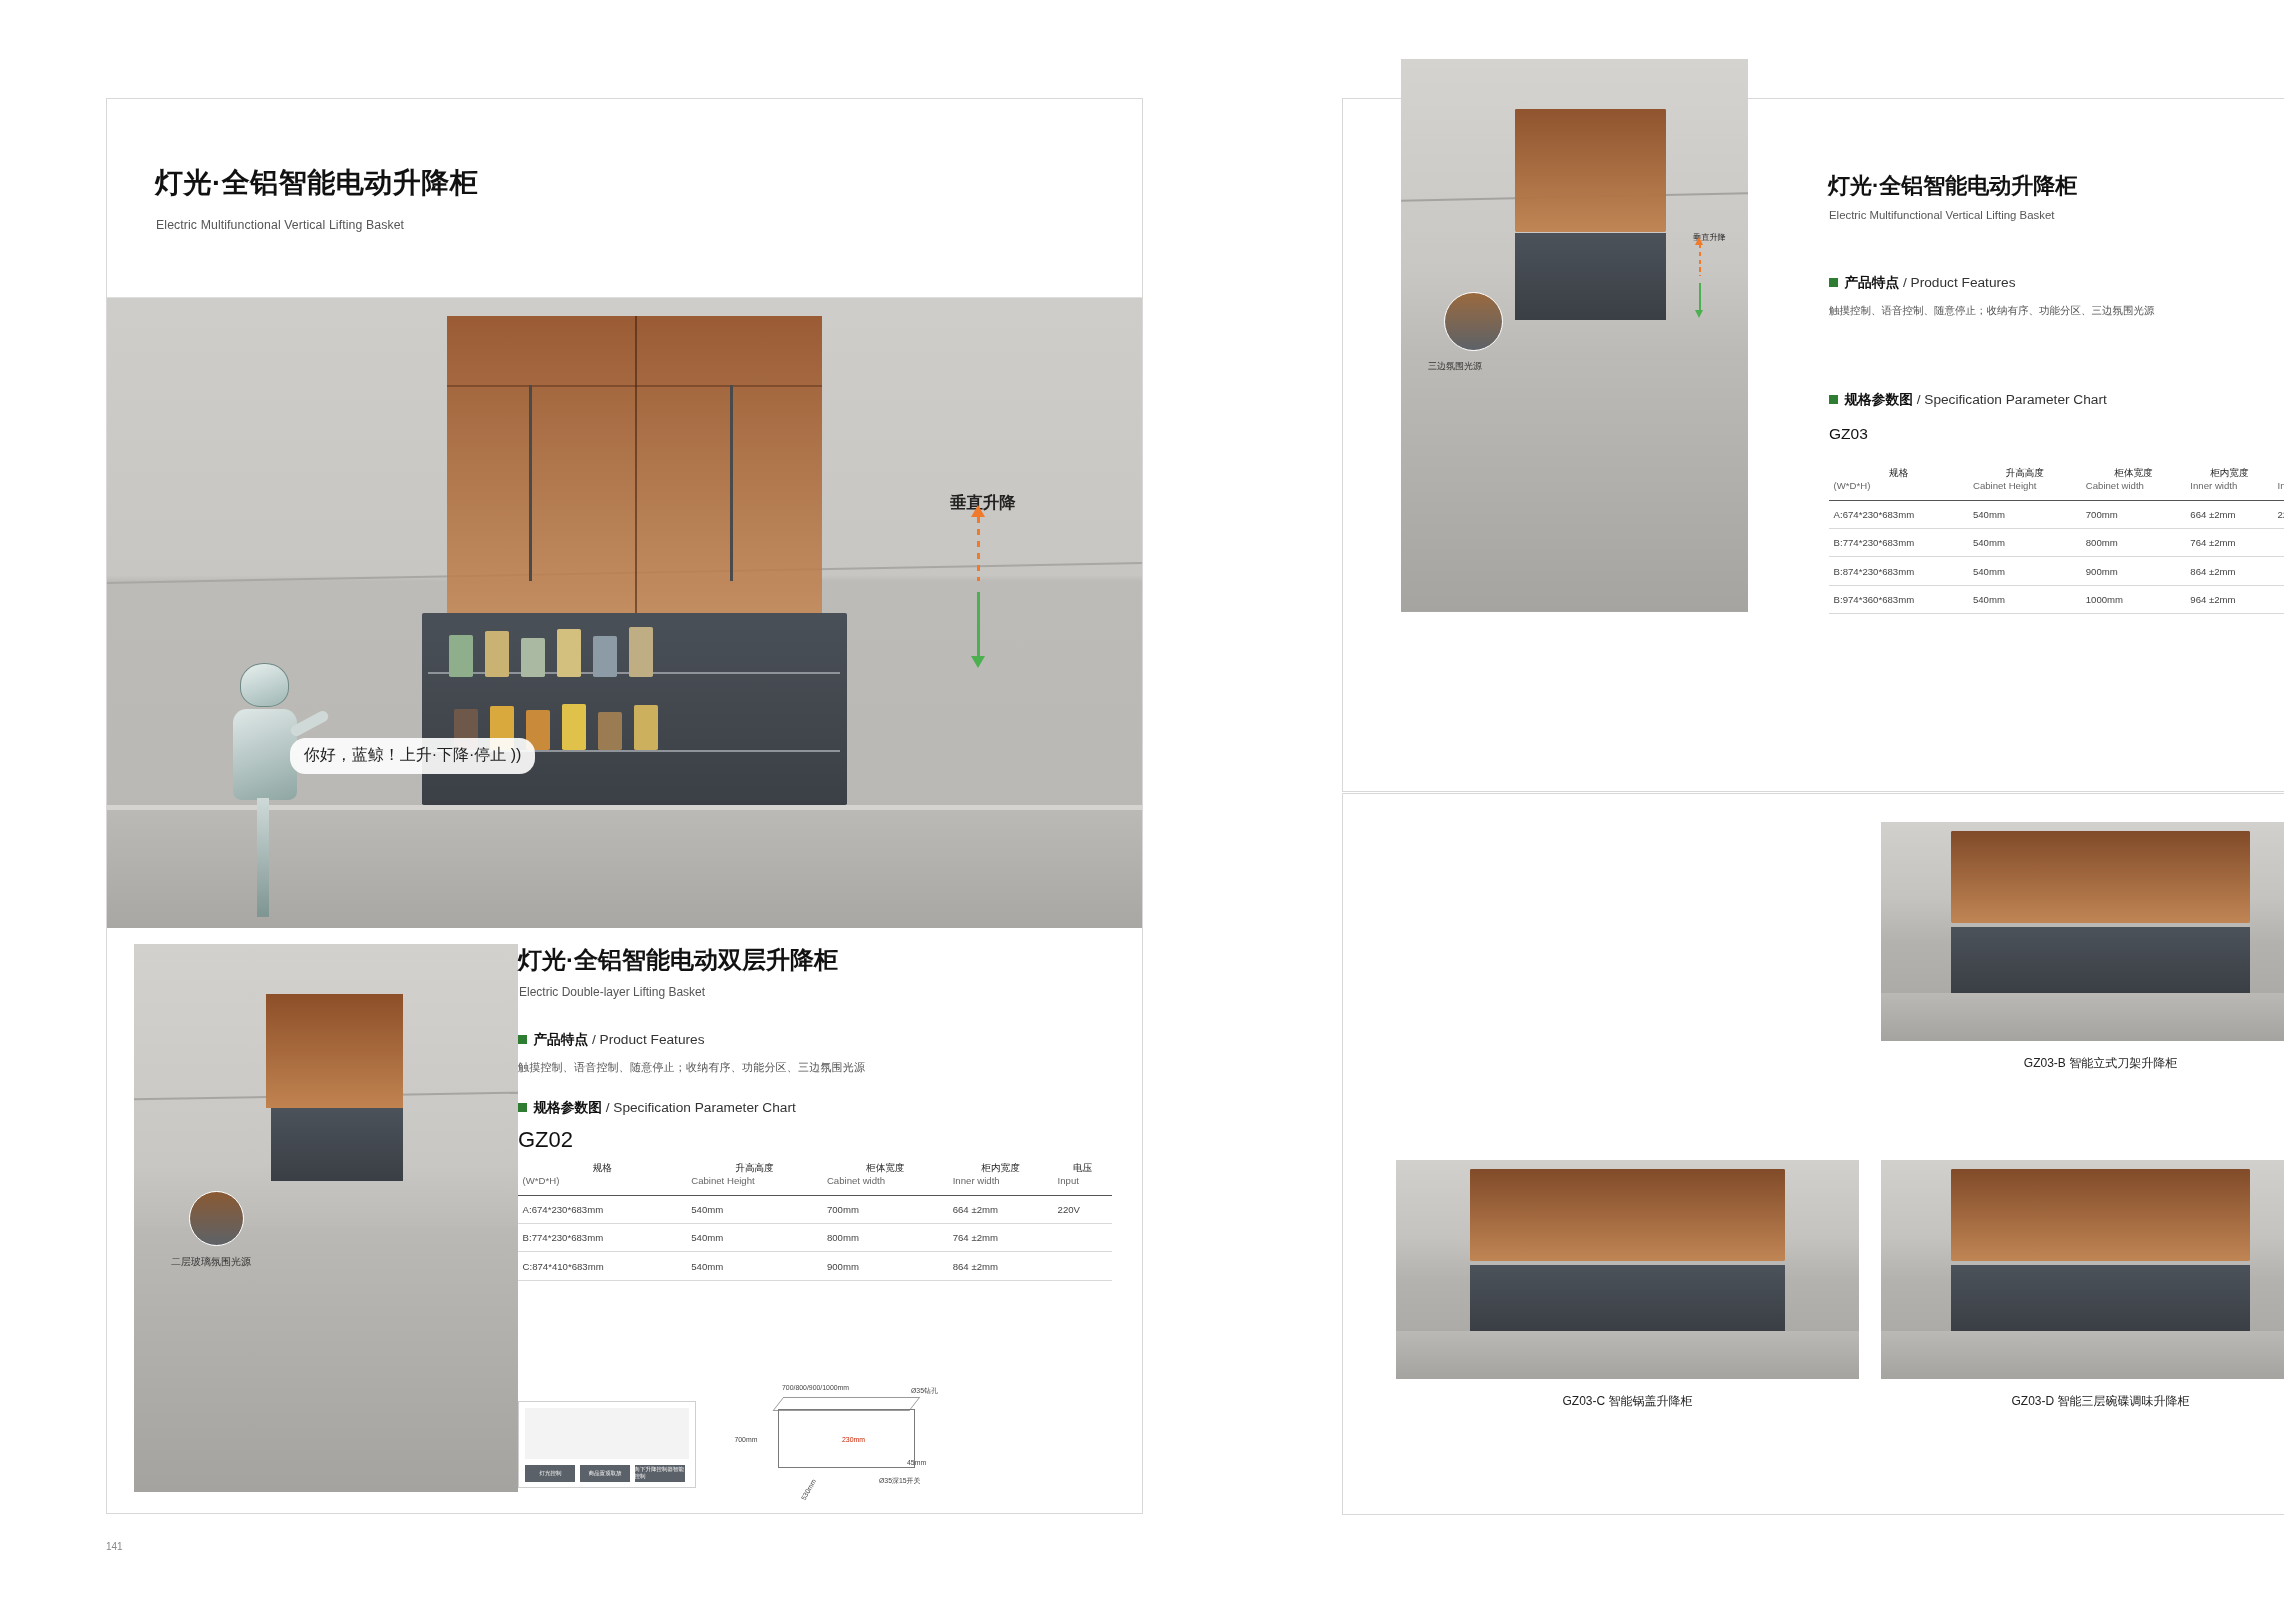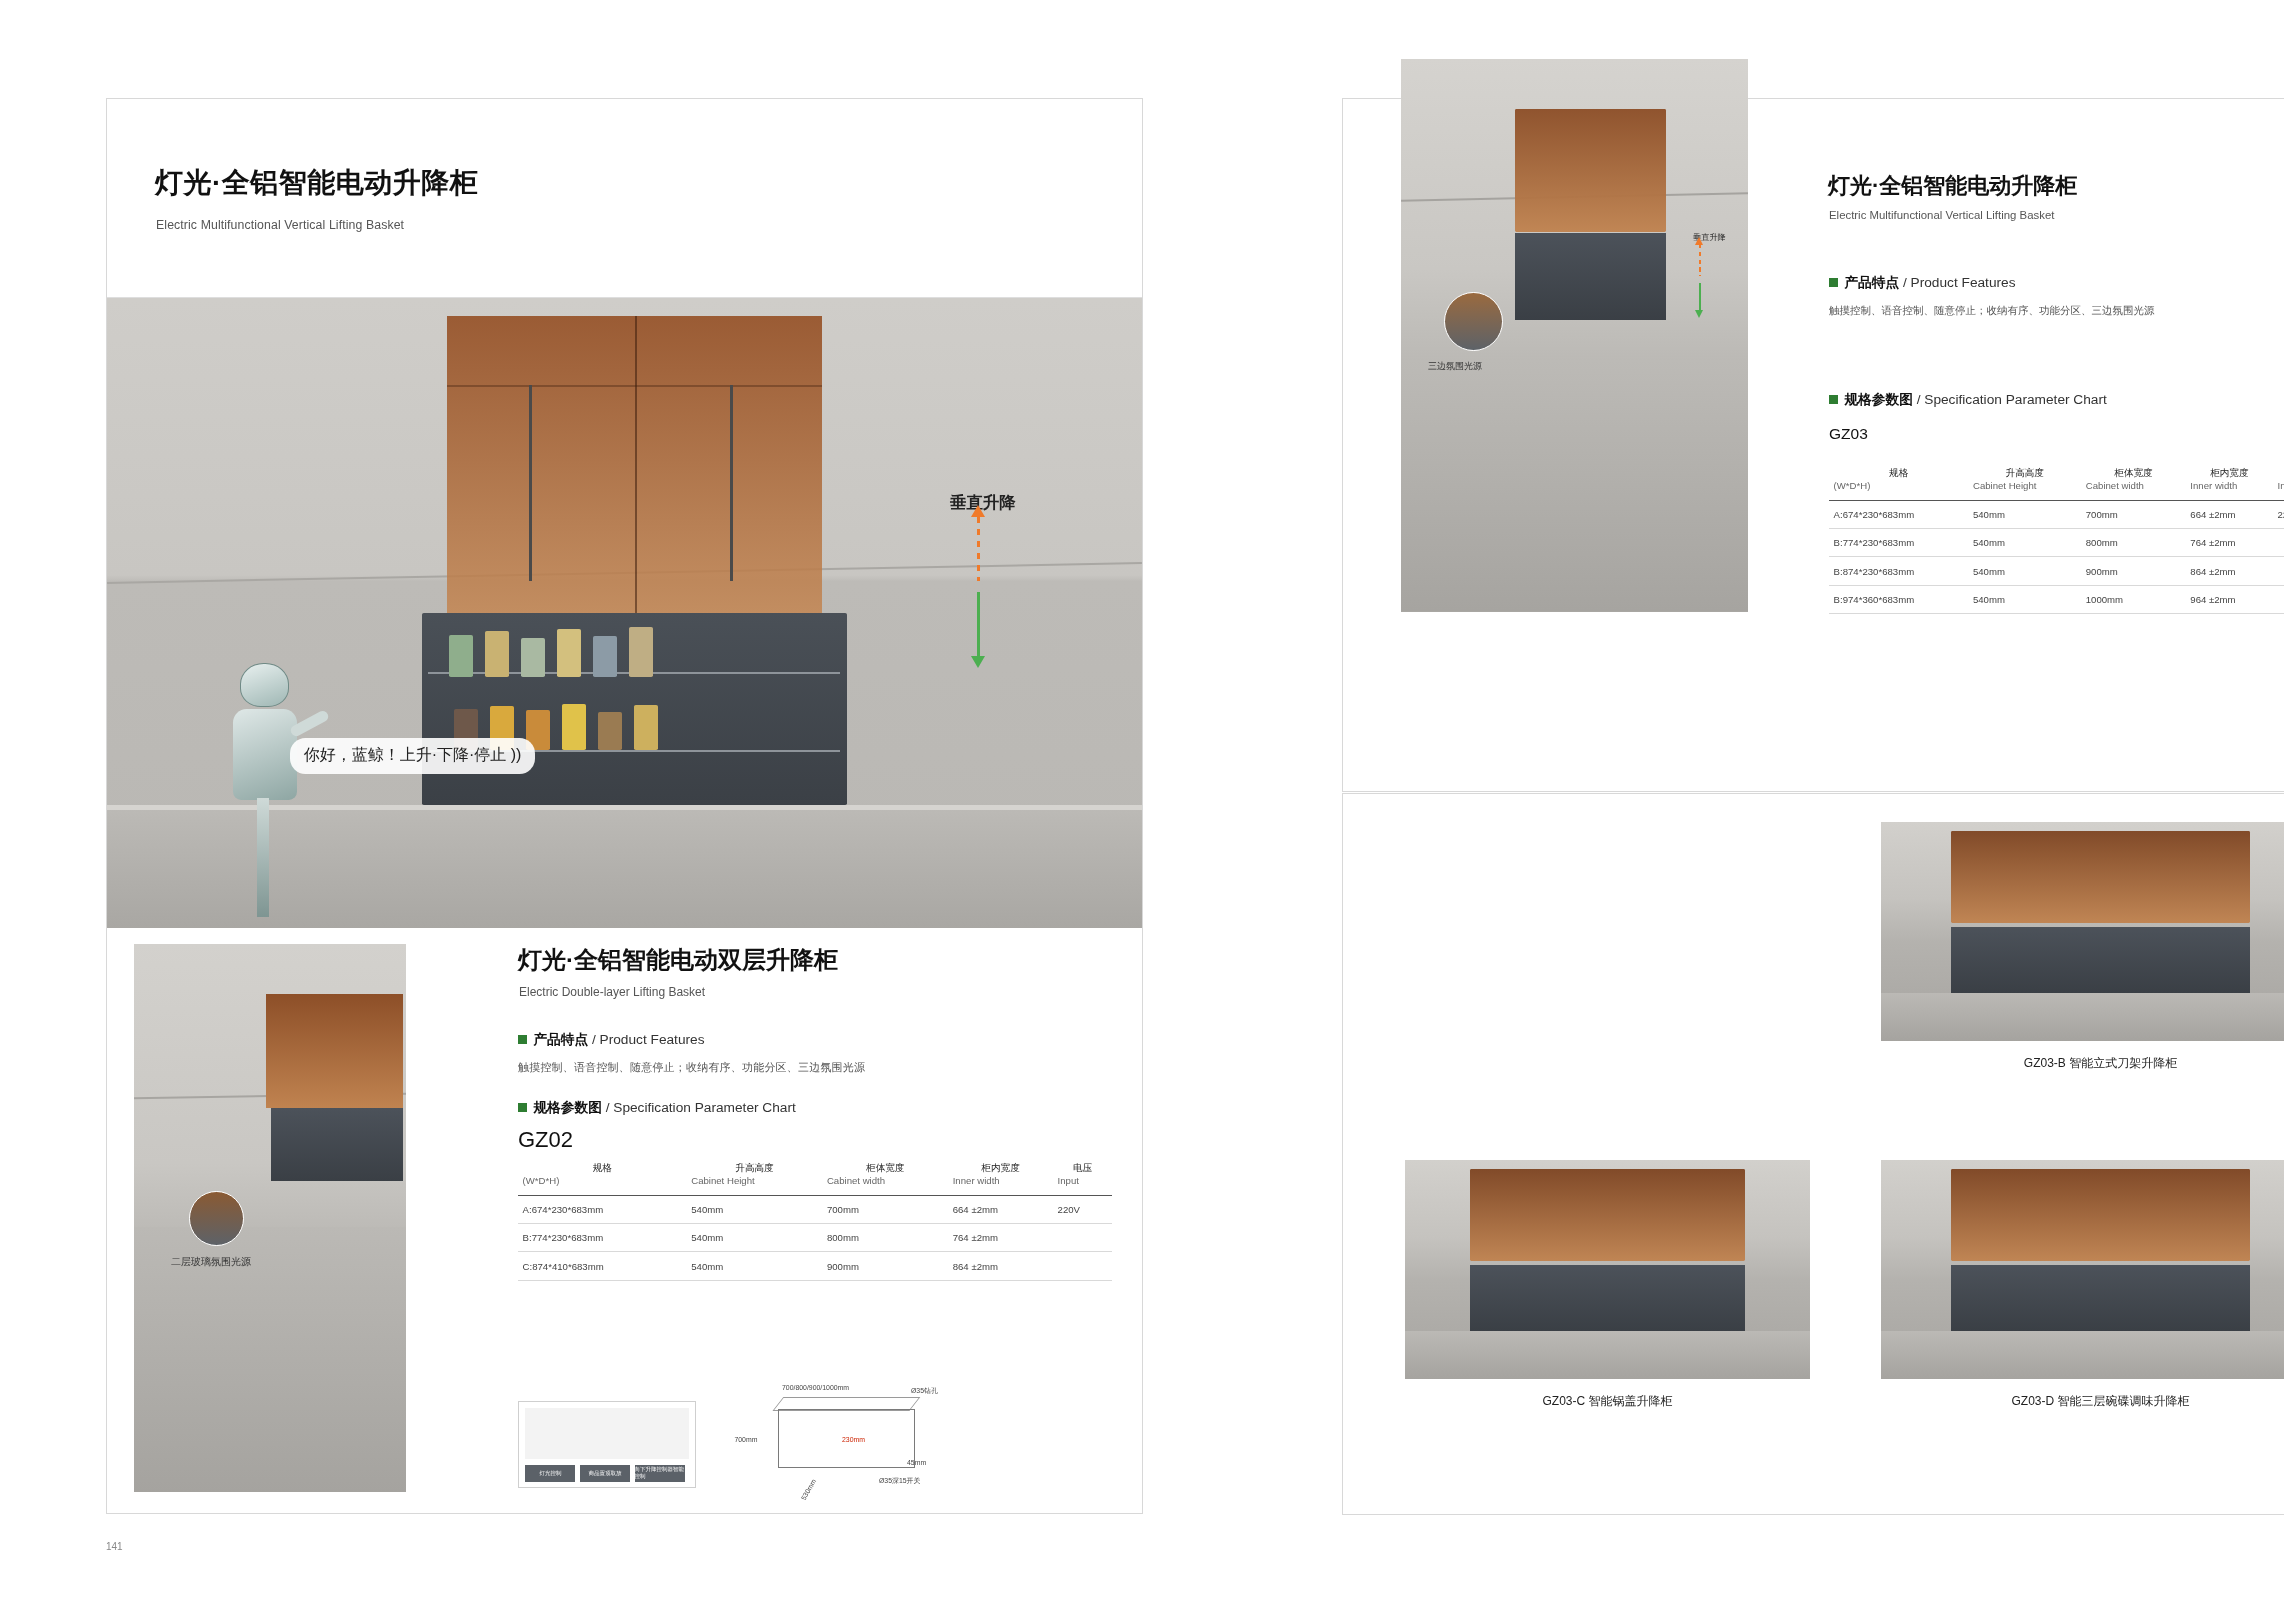--- a/index.html
+++ b/index.html
@@ -37,21 +37,21 @@
   .arrow-dn { position:absolute; left:0; top:75px; width:100%; height:64px; background:#4caf50; }
   .arrow-dn:after { content:""; position:absolute; left:-6px; top:64px; border-left:7.3px solid transparent; border-right:7.3px solid transparent; border-top:12.8px solid #4caf50; }
   .robot { position:absolute; left:105px; top:365px; width:105px; height:256px; }
   .robot-head { position:absolute; left:28px; top:0; width:49px; height:44px; background:linear-gradient(160deg,#e8f0ef,#9fb7b4); border-radius:48% 48% 42% 42%; border:1.4px solid #6f8a86; }
   .robot-body { position:absolute; left:21px; top:46px; width:64px; height:91px; background:linear-gradient(160deg,#dfe8e7,#8ea6a3); border-radius:13.7px 13.7px 8.2px 8.2px; }
   .robot-arm { position:absolute; left:77px; top:55px; width:41px; height:11px; background:#cfdad8; border-radius:5.5px; transform:rotate(-28deg); }
   .robot-stand { position:absolute; left:45px; top:135px; width:12px; height:119px; background:linear-gradient(180deg,#cfdad8,#7e9592); }
   .bubble { position:absolute; left:183px; top:440px; padding:7.3px 13.7px; background:rgba(255,255,255,.9); border-radius:15.5px; font-size:16px; color:#222; white-space:nowrap; }
 
   .lp-lower { position:absolute; left:107px; top:930px; width:1035px; height:585px; }
-  .lp-photo { position:absolute; left:27px; top:13.7px; width:272px; height:548px; background:linear-gradient(180deg,#d3d1cd 0%,#c9c7c3 40%,#b4b2ae 60%,#a8a6a2 100%); overflow:hidden; }
+  .lp-photo { position:absolute; left:27px; top:13.7px; width:384px; height:548px; background:linear-gradient(180deg,#d3d1cd 0%,#c9c7c3 40%,#b4b2ae 60%,#a8a6a2 100%); overflow:hidden; }
   .lp-photo-line { position:absolute; left:0; top:151px; width:100%; height:1.8px; background:#a7a5a1; transform:rotate(-1deg); }
   .lp-photo-cab { position:absolute; left:132px; top:50px; width:137px; height:114px; background:linear-gradient(180deg,#8d4f28,#c08350); }
   .lp-photo-unit { position:absolute; left:137px; top:164px; width:132px; height:73px; background:linear-gradient(180deg,#4c525a,#3a3f45); }
   .lp-photo-counter { position:absolute; left:0; top:283px; width:100%; height:265px; background:linear-gradient(180deg,#bbb9b5,#a5a39f); }
   .callout-circle { position:absolute; left:55px; top:247px; width:55px; height:55px; border-radius:50%; background:linear-gradient(180deg,#8a5a33,#5d6268); border:1.4px solid #fff; }
   .callout-text { position:absolute; left:37px; top:311px; font-size:10px; color:#333; }
 
   .lp-h2 { position:absolute; left:411px; top:13.7px; font-size:24px; font-weight:bold; color:#111; }
   .lp-h2-sub { position:absolute; left:412px; top:55px; font-size:12px; color:#555; }
   .sec-head { position:absolute; font-size:13.7px; color:#111; font-weight:bold; }
@@ -362,21 +362,21 @@
 
     <div class="grid-cell" style="left:640px; top:822px; width:439px; height:260px;">
       <div class="gimg">
         <div class="cab"></div>
         <div class="unit"></div>
         <div class="counter"></div>
       </div>
       <div class="gcap">GZ03-B  智能立式刀架升降柜</div>
     </div>
 
-    <div class="grid-cell" style="left:164px; top:1160px; width:405px; height:260px;">
+    <div class="grid-cell" style="left:155px; top:1160px; width:463px; height:260px;">
       <div class="gimg">
         <div class="cab"></div>
         <div class="unit"></div>
         <div class="counter"></div>
       </div>
       <div class="gcap">GZ03-C  智能锅盖升降柜</div>
     </div>
 
     <div class="grid-cell" style="left:640px; top:1160px; width:439px; height:260px;">
       <div class="gimg">

